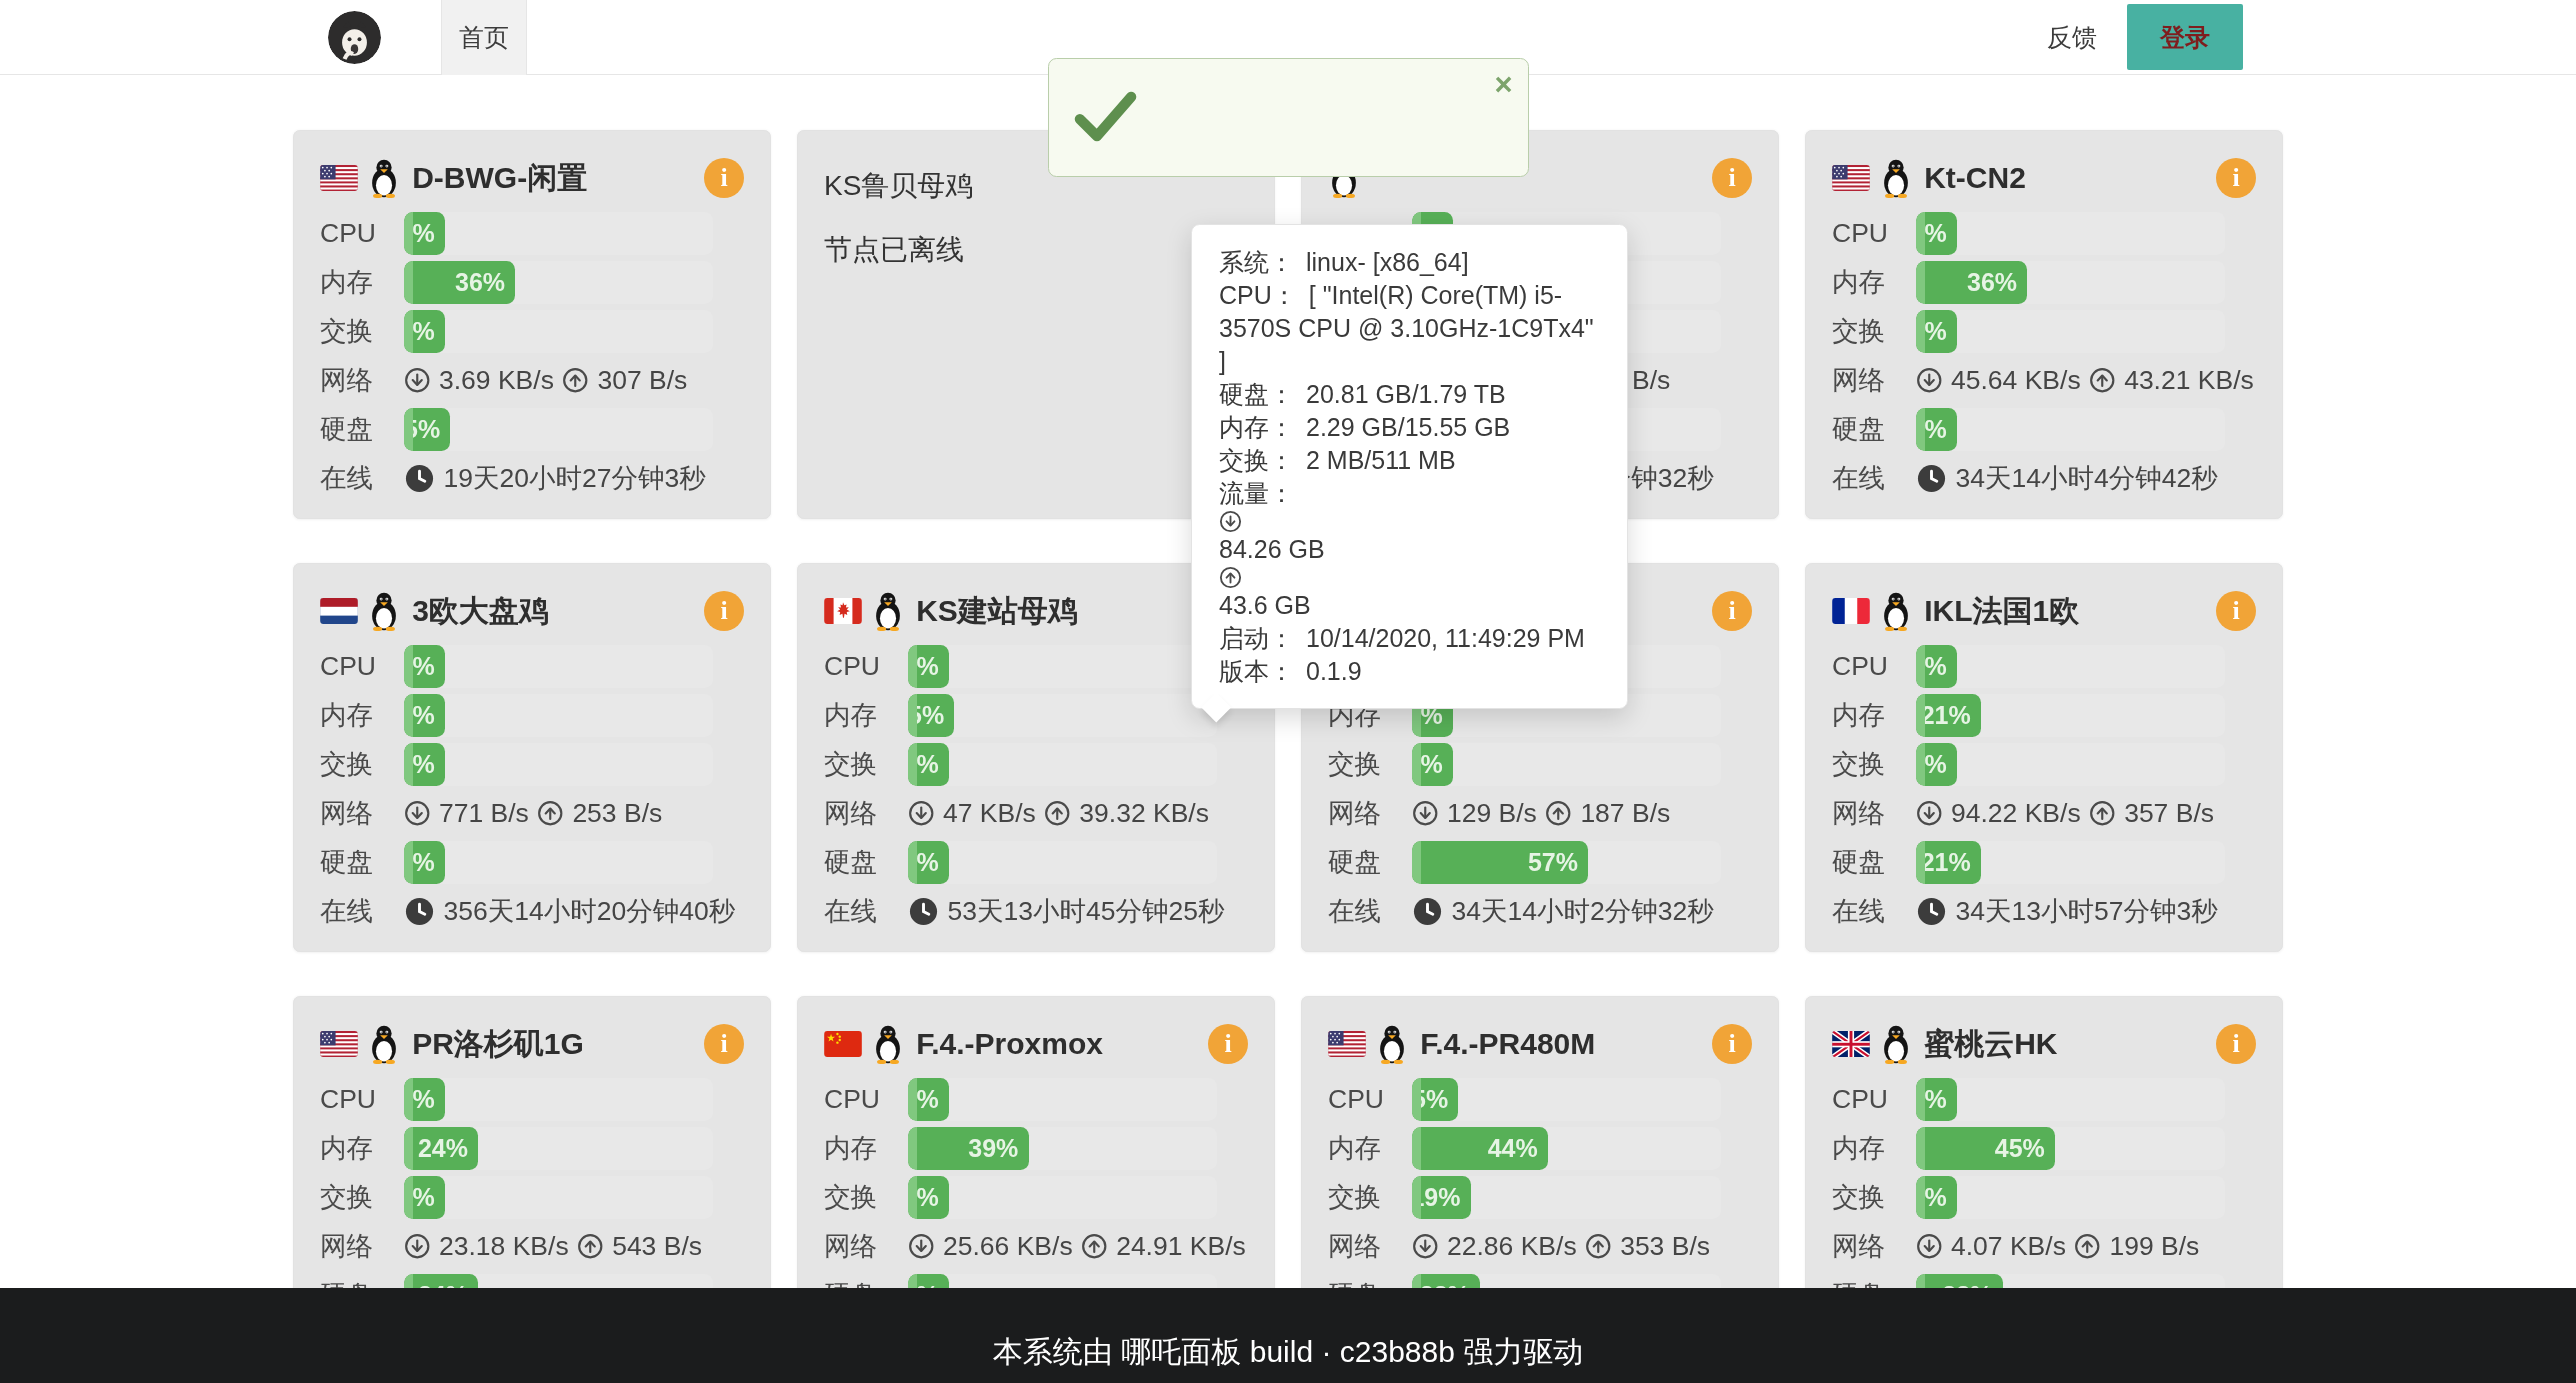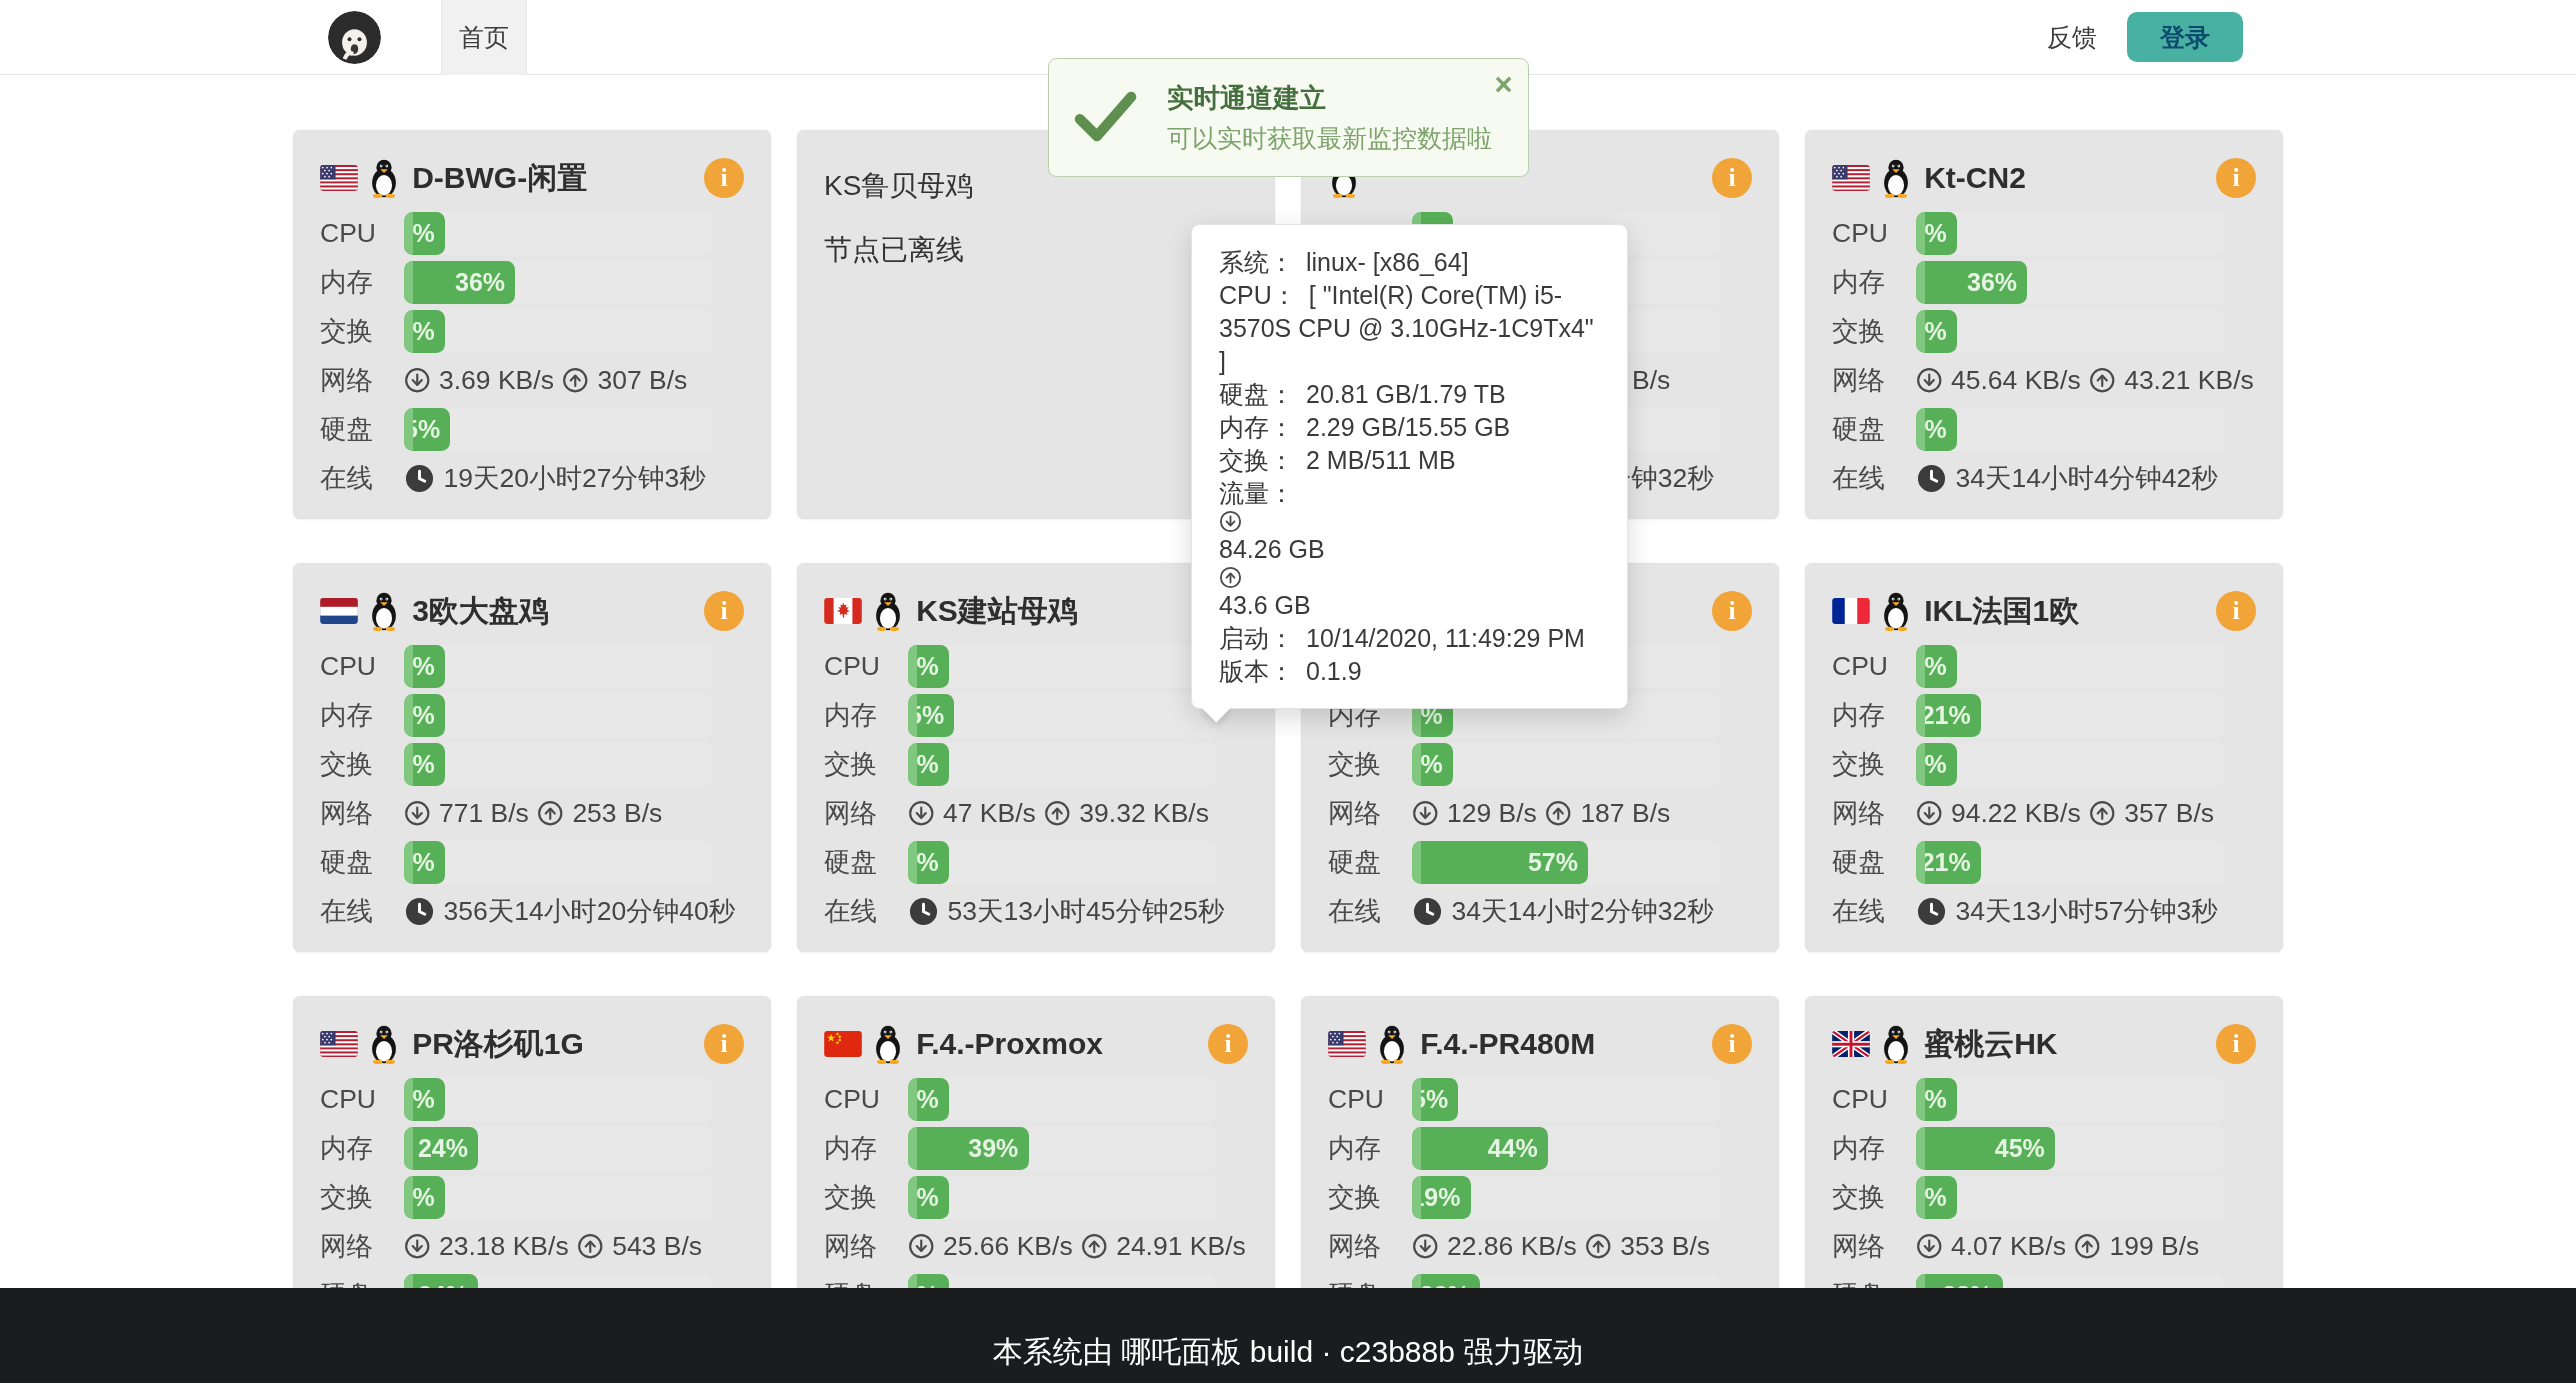--- a/index.html
+++ b/index.html
@@ -11,22 +11,22 @@
     font-family:"Liberation Sans","DejaVu Sans",sans-serif;color:#333;}
   
   .navbar{position:relative;height:75px;background:#fff;border-bottom:1.7px solid #e6e6e6;
     display:flex;align-items:center;padding:0 333px 0 328px;z-index:20;}
   .logo{width:53px;height:53px;border-radius:50%;overflow:hidden;flex:none;cursor:pointer}
   .nav-tab{height:75px;margin-left:60px;padding:0 17px;display:flex;align-items:center;
     background:#f1f1f1;border-left:0.9px solid #e6e6e6;border-right:0.9px solid #e6e6e6;
     font-size:25px;color:#3c3c3c;cursor:pointer}
   .nav-spacer{flex:1}
   .nav-feedback{font-size:25px;color:#3c3c3c;margin-right:30px;cursor:pointer}
-  .login-btn{width:116px;height:50px;border:none;border-radius:10px;background:var(--accent-teal);
-    color:#0c4a6e;font-size:25px;font-weight:700;cursor:pointer;font-family:inherit}
+  .login-btn{width:116px;height:66px;border:none;border-radius:2px;background:var(--accent-teal);
+    color:#7f1d1d;font-size:25px;font-weight:700;cursor:pointer;font-family:inherit}
   
   .grid{width:1990px;margin:55px auto 0;display:grid;grid-template-columns:repeat(4,478px);
     gap:44px 26px;position:relative;z-index:1;}
   .card{width:478px;height:389px;background:#e5e5e5;border:0.9px solid #e2e2e2;border-radius:6.8px;
     box-shadow:0 0.9px 2.6px rgba(0,0,0,.06);padding:22px 26px;}
   .card-head{height:50px;display:flex;align-items:center;margin-bottom:8.5px}
   .flag{width:38px;height:26.5px;border-radius:3.4px;overflow:hidden;flex:none;margin-right:10.2px}
   .flag svg{display:block;width:100%;height:100%}
   .tux{width:32px;height:39px;flex:none;margin-right:12px}
   .srv-name{font-size:30px;font-weight:700;color:#2e2e2e;white-space:nowrap}
@@ -1284,24 +1284,20 @@
 
   </div>
 </div>
 
 <div class="toast">
   <span class="toast-check">
     <svg width="65" height="53" viewBox="0 0 76 62">
         <path d="M8 34 L28 54 L68 8" stroke="#5E8F4E" stroke-width="12" fill="none" stroke-linecap="round" stroke-linejoin="round"></path>
       </svg>
   </span>
-  <div>
-    <div class="toast-title">实时通道建立</div>
-    <div class="toast-sub">可以实时获取最新监控数据啦</div>
-  </div>
   <span class="toast-close">×</span>
 </div>
 
 <div class="tooltip">
   <div class="tt-row"><span class="tt-lbl">系统：</span><span>linux- [x86_64]</span></div>
   <div class="tt-row"><span class="tt-lbl">CPU：</span><span>[ "Intel(R) Core(TM) i5-3570S CPU @ 3.10GHz-1C9Tx4" ]</span></div>
   <div class="tt-row"><span class="tt-lbl">硬盘：</span><span>20.81 GB/1.79 TB</span></div>
   <div class="tt-row"><span class="tt-lbl">内存：</span><span>2.29 GB/15.55 GB</span></div>
   <div class="tt-row"><span class="tt-lbl">交换：</span><span>2 MB/511 MB</span></div>
   <div class="tt-row tt-traffic">

